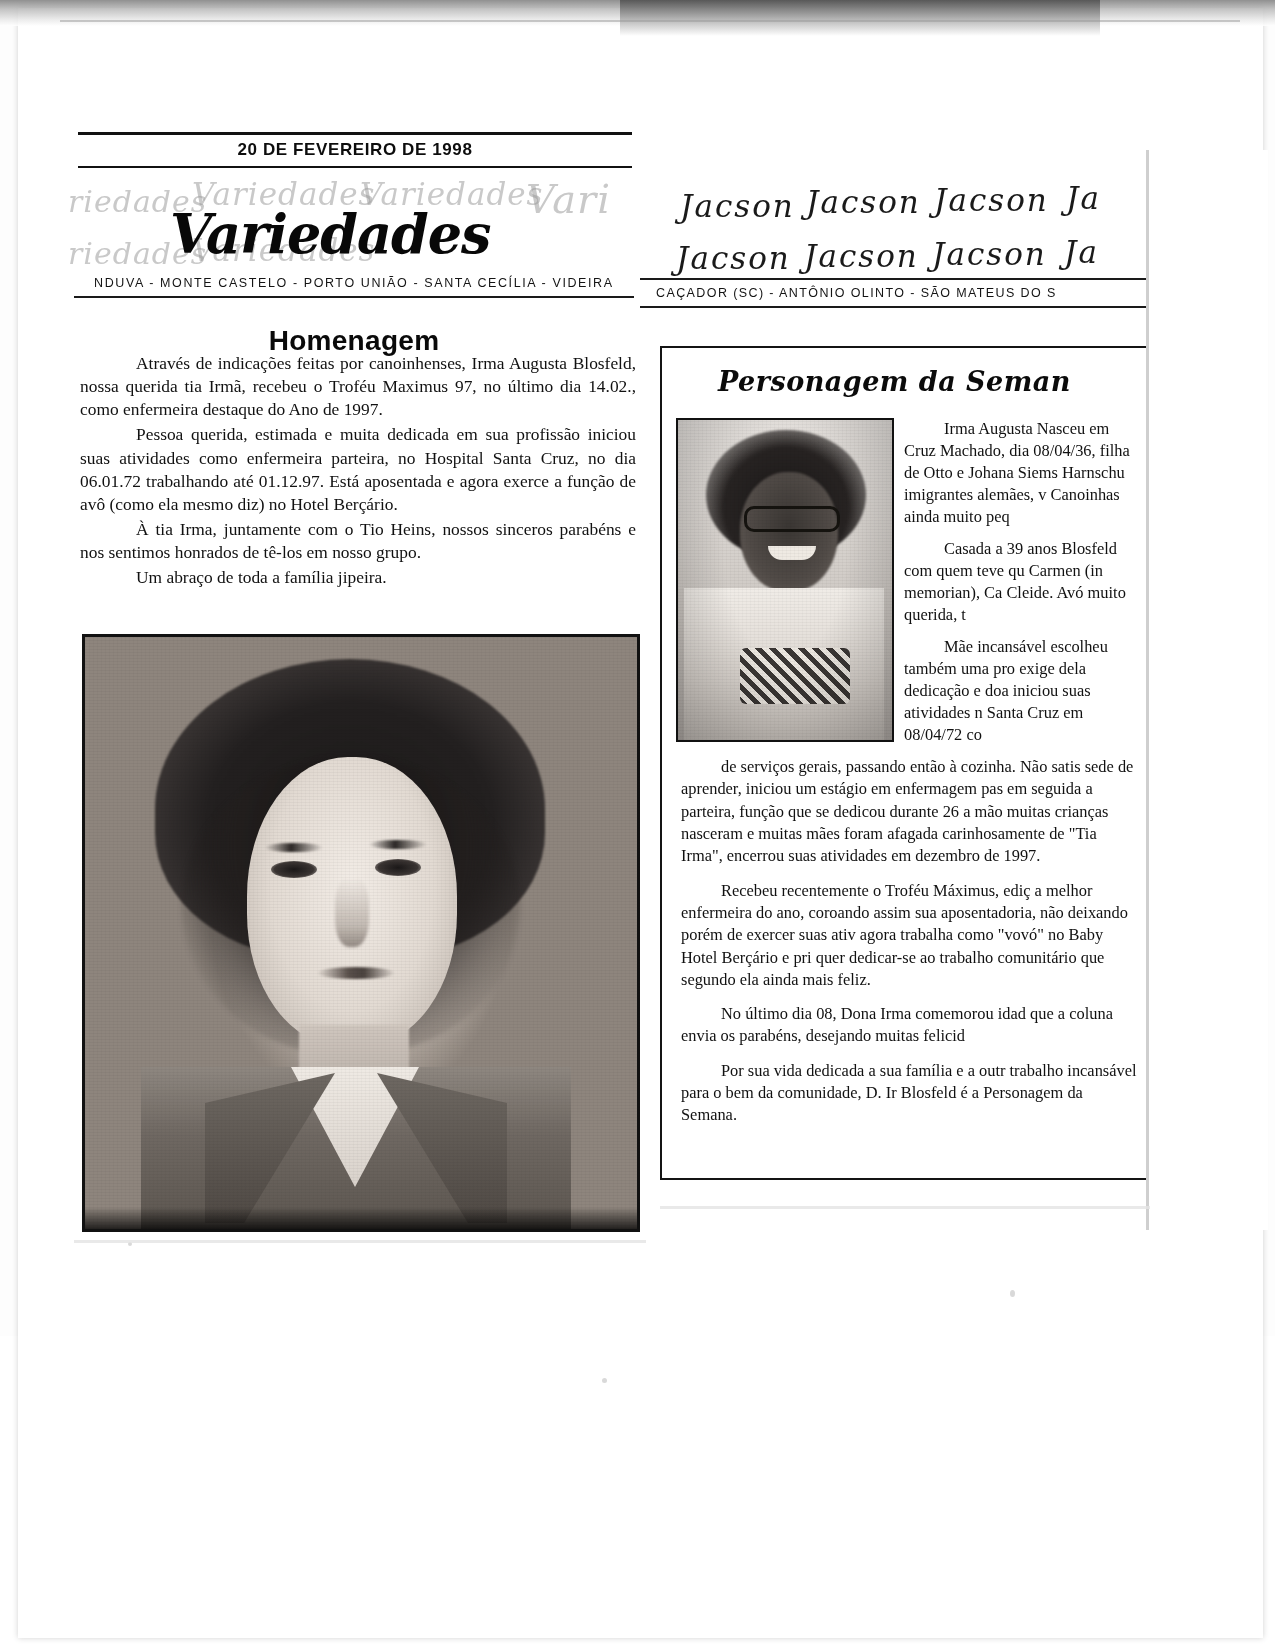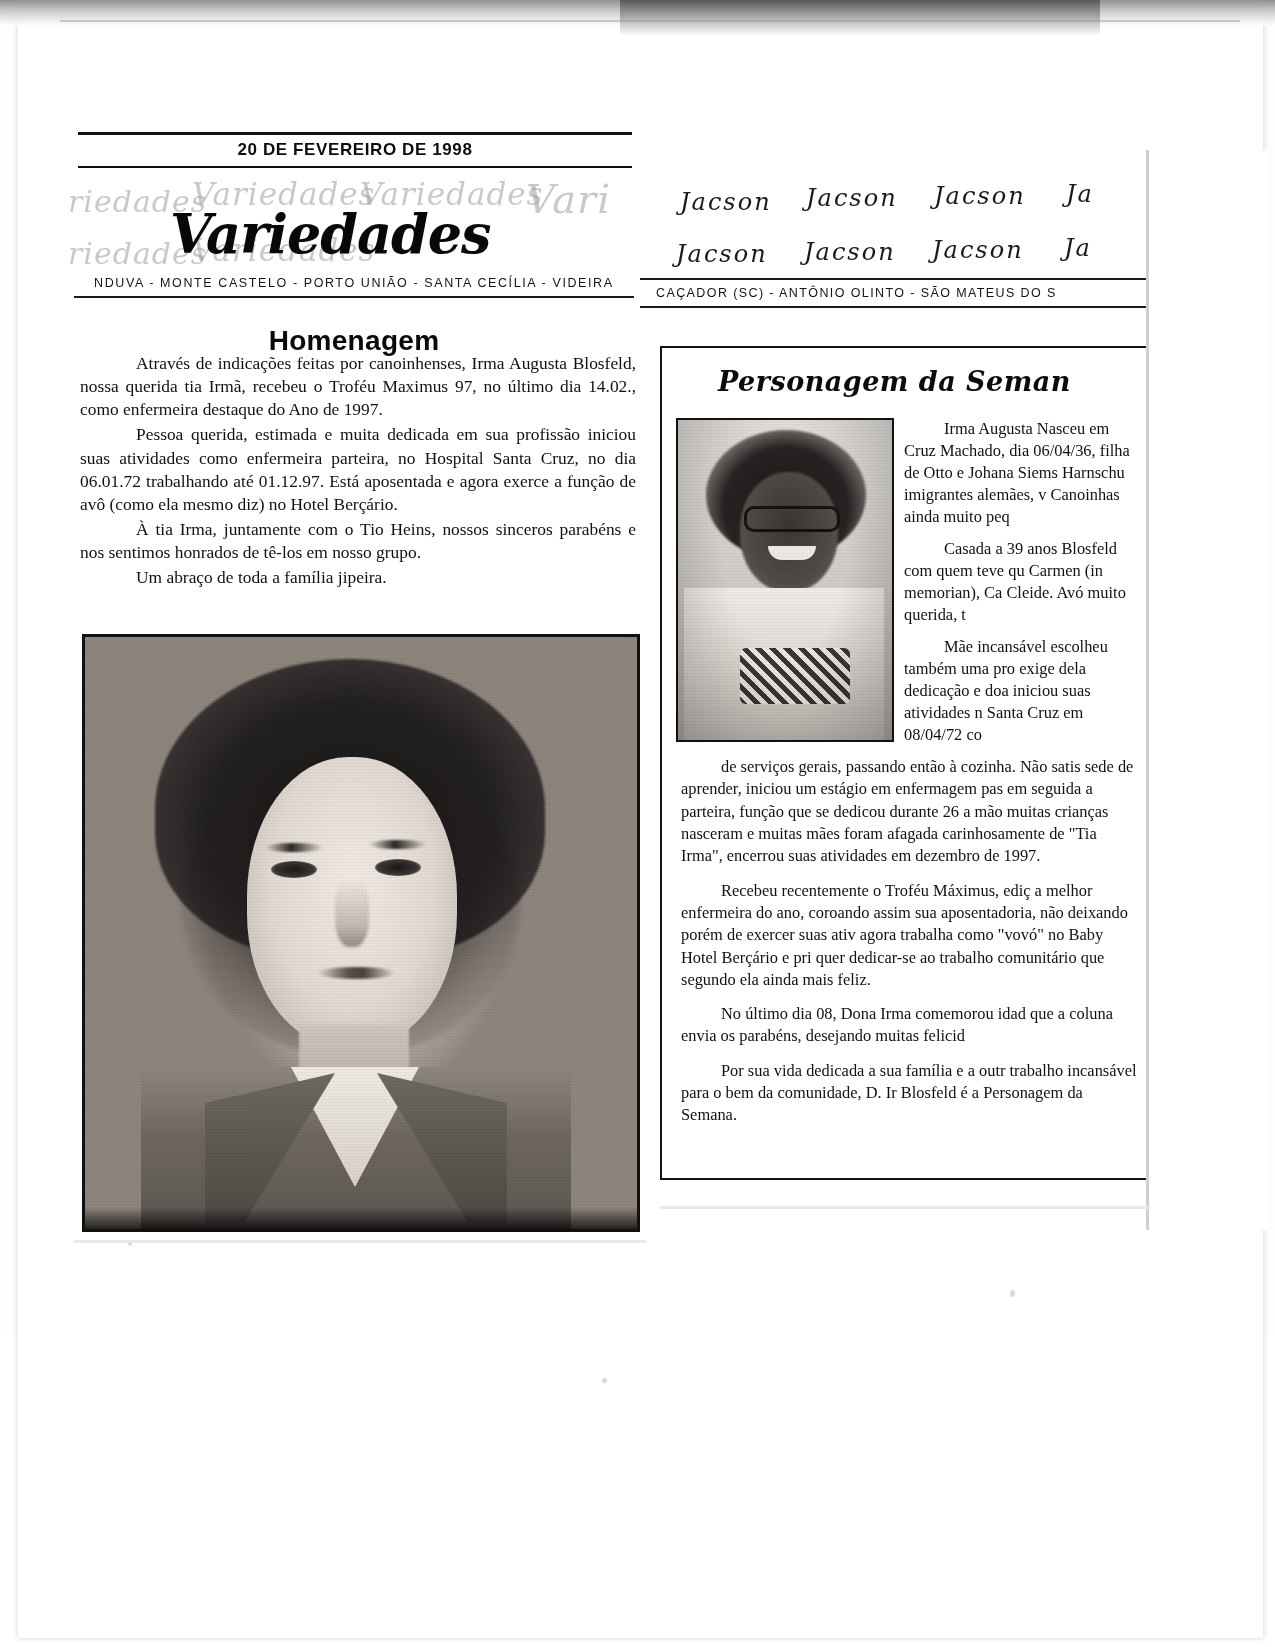--- a/index.html
+++ b/index.html
@@ -293,21 +293,21 @@
   }
   .jacson-block {
     position: absolute;
     left: 0; top: 0;
     width: 500px; height: 118px;
   }
   .jacson-script {
     position: absolute;
     font-family: "DejaVu Serif", serif;
     font-style: italic;
-    font-size: 24px;
+    font-size: 31px;
     color: #1a1a1a;
     white-space: nowrap;
     letter-spacing: 2px;
   }
   .jacson-rule {
     position: absolute;
     left: -8px; top: 118px;
     width: 508px; height: 2px;
     background: #1a1a1a;
   }
@@ -547,21 +547,21 @@
       <div class="ps-face"></div>
       <div class="ps-glass"></div>
       <div class="ps-smile"></div>
       <div class="ps-body"></div>
       <div class="ps-pattern"></div>
       <div class="ps-shadow"></div>
       <div class="photo-grain"></div>
     </div>
 
     <div class="right-col-top">
-      <p>Irma Augusta Nasceu em Cruz Machado, dia 06/04/36, filha de Otto e Johana Siems Harnschu imigrantes alemães, v Canoinhas ainda muito peq</p>
+      <p>Irma Augusta Nasceu em Cruz Machado, dia 08/04/36, filha de Otto e Johana Siems Harnschu imigrantes alemães, v Canoinhas ainda muito peq</p>
       <p>Casada a 39 anos Blosfeld com quem teve qu Carmen (in memorian), Ca Cleide. Avó muito querida, t</p>
       <p>Mãe incansável escolheu também uma pro exige dela dedicação e doa iniciou suas atividades n Santa Cruz em 08/04/72 co</p>
     </div>
 
     <div class="right-col-full">
       <p>de serviços gerais, passando então à cozinha. Não satis sede de aprender, iniciou um estágio em enfermagem pas em seguida a parteira, função que se dedicou durante 26 a mão muitas crianças nasceram e muitas mães foram afagada carinhosamente de "Tia Irma", encerrou suas atividades em dezembro de 1997.</p>
       <p>Recebeu recentemente o Troféu Máximus, ediç a melhor enfermeira do ano, coroando assim sua aposentadoria, não deixando porém de exercer suas ativ agora trabalha como "vovó" no Baby Hotel Berçário e pri quer dedicar-se ao trabalho comunitário que segundo ela ainda mais feliz.</p>
       <p>No último dia 08, Dona Irma comemorou idad que a coluna envia os parabéns, desejando muitas felicid</p>
       <p>Por sua vida dedicada a sua família e a outr trabalho incansável para o bem da comunidade, D. Ir Blosfeld é a Personagem da Semana.</p>
     </div>

